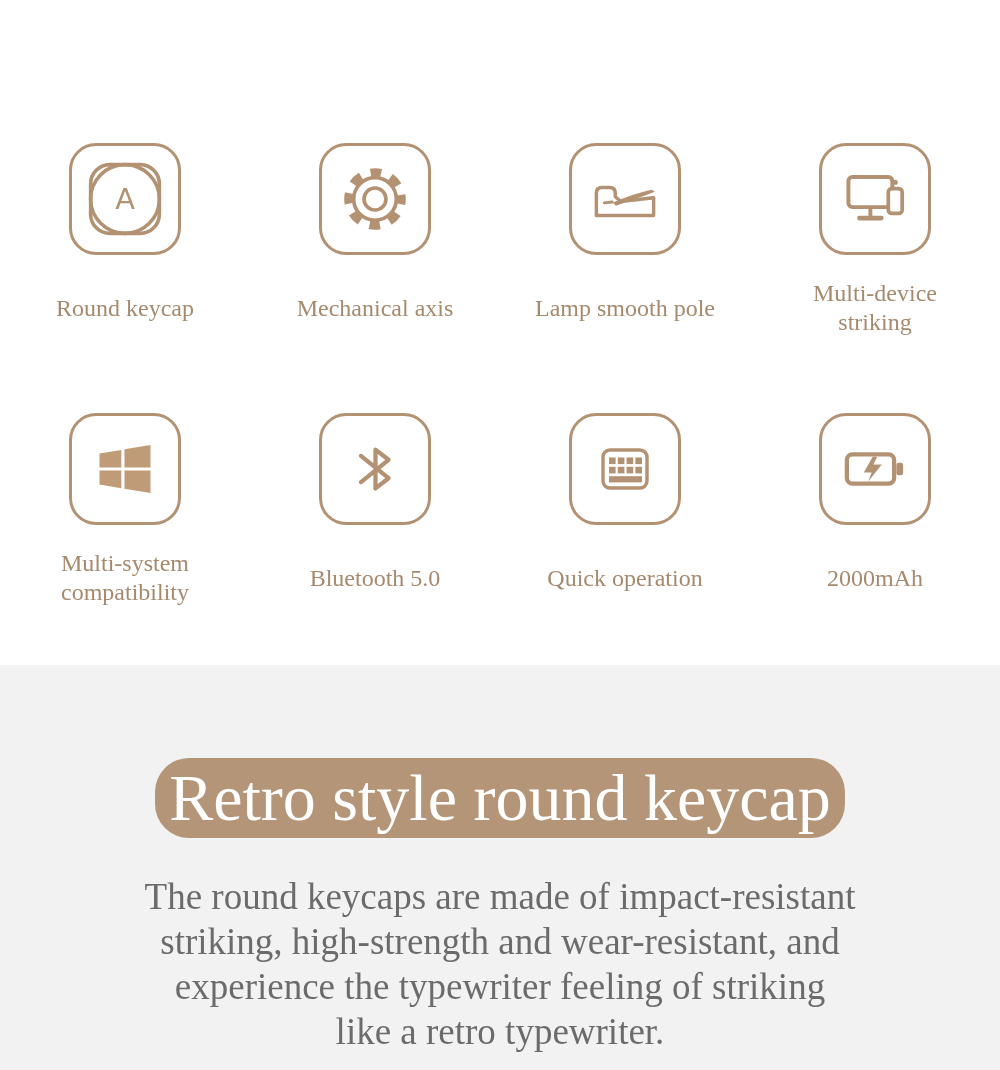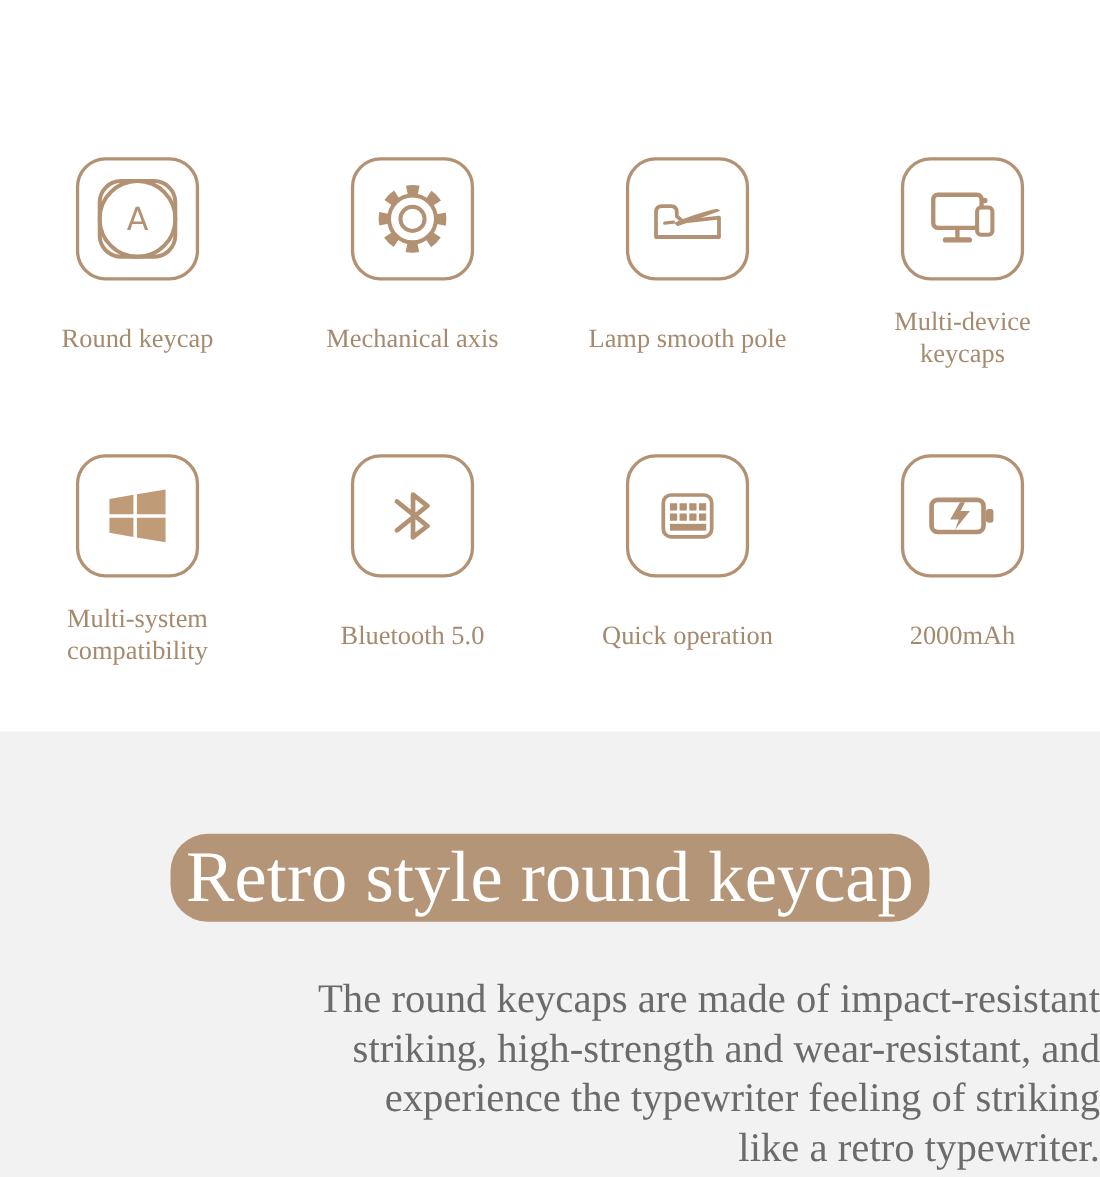--- a/index.html
+++ b/index.html
@@ -16,21 +16,21 @@
   .icon-box{width:112px;height:112px;border:3px solid var(--accent);border-radius:27px;
             display:flex;align-items:center;justify-content:center;background:var(--page-bg)}
   .label-wrap{margin-top:22px;height:62px;display:flex;align-items:center;justify-content:center}
   .label{font-size:24px;line-height:29px;color:var(--label-color);text-align:center;white-space:nowrap}
   .label.left{text-align:center}
   .label span{display:block}
   .info-section{margin-top:56px;height:405px;background:var(--section-bg);padding-top:93px}
   .banner{width:690px;height:80px;margin:0 auto;border-radius:34px;background:var(--banner-bg);
           display:flex;align-items:center;justify-content:center}
   .banner span{font-size:66px;color:var(--banner-text);white-space:nowrap}
-  .description{margin-top:48px;text-align:right}
+  .description{margin-top:36px;text-align:center}
   .desc-line{font-size:37px;line-height:45px;color:var(--paragraph-color);white-space:nowrap}
   svg{display:block}
 </style>
 </head>
 <body>
 
 <div class="features">
   <div class="feature-row row-1">
 
     <div class="feature">
@@ -78,21 +78,21 @@
           <rect x="9" y="13" width="38" height="26" rx="3.5" stroke="var(--accent)" stroke-width="3.4"></rect>
           <path d="M28 39 L28 47.5" stroke="var(--accent)" stroke-width="3.4"></path>
           <path d="M18.5 48.5 L37.5 48.5" stroke="var(--accent)" stroke-width="4" stroke-linecap="round"></path>
           <rect x="43.5" y="23" width="12" height="21.5" rx="3" fill="var(--page-bg)" stroke="var(--accent)" stroke-width="3.2"></rect>
           <circle cx="49.5" cy="17.5" r="2.2" fill="var(--accent)"></circle>
         </svg>
       </div>
       <div class="label-wrap">
         <div class="label">
           <span>Multi-device</span>
-          <span>keycaps</span>
+          <span>striking</span>
         </div>
       </div>
     </div>
 
   </div>
 
   <div class="feature-row row-2">
 
     <div class="feature">
       <div class="icon-box">

